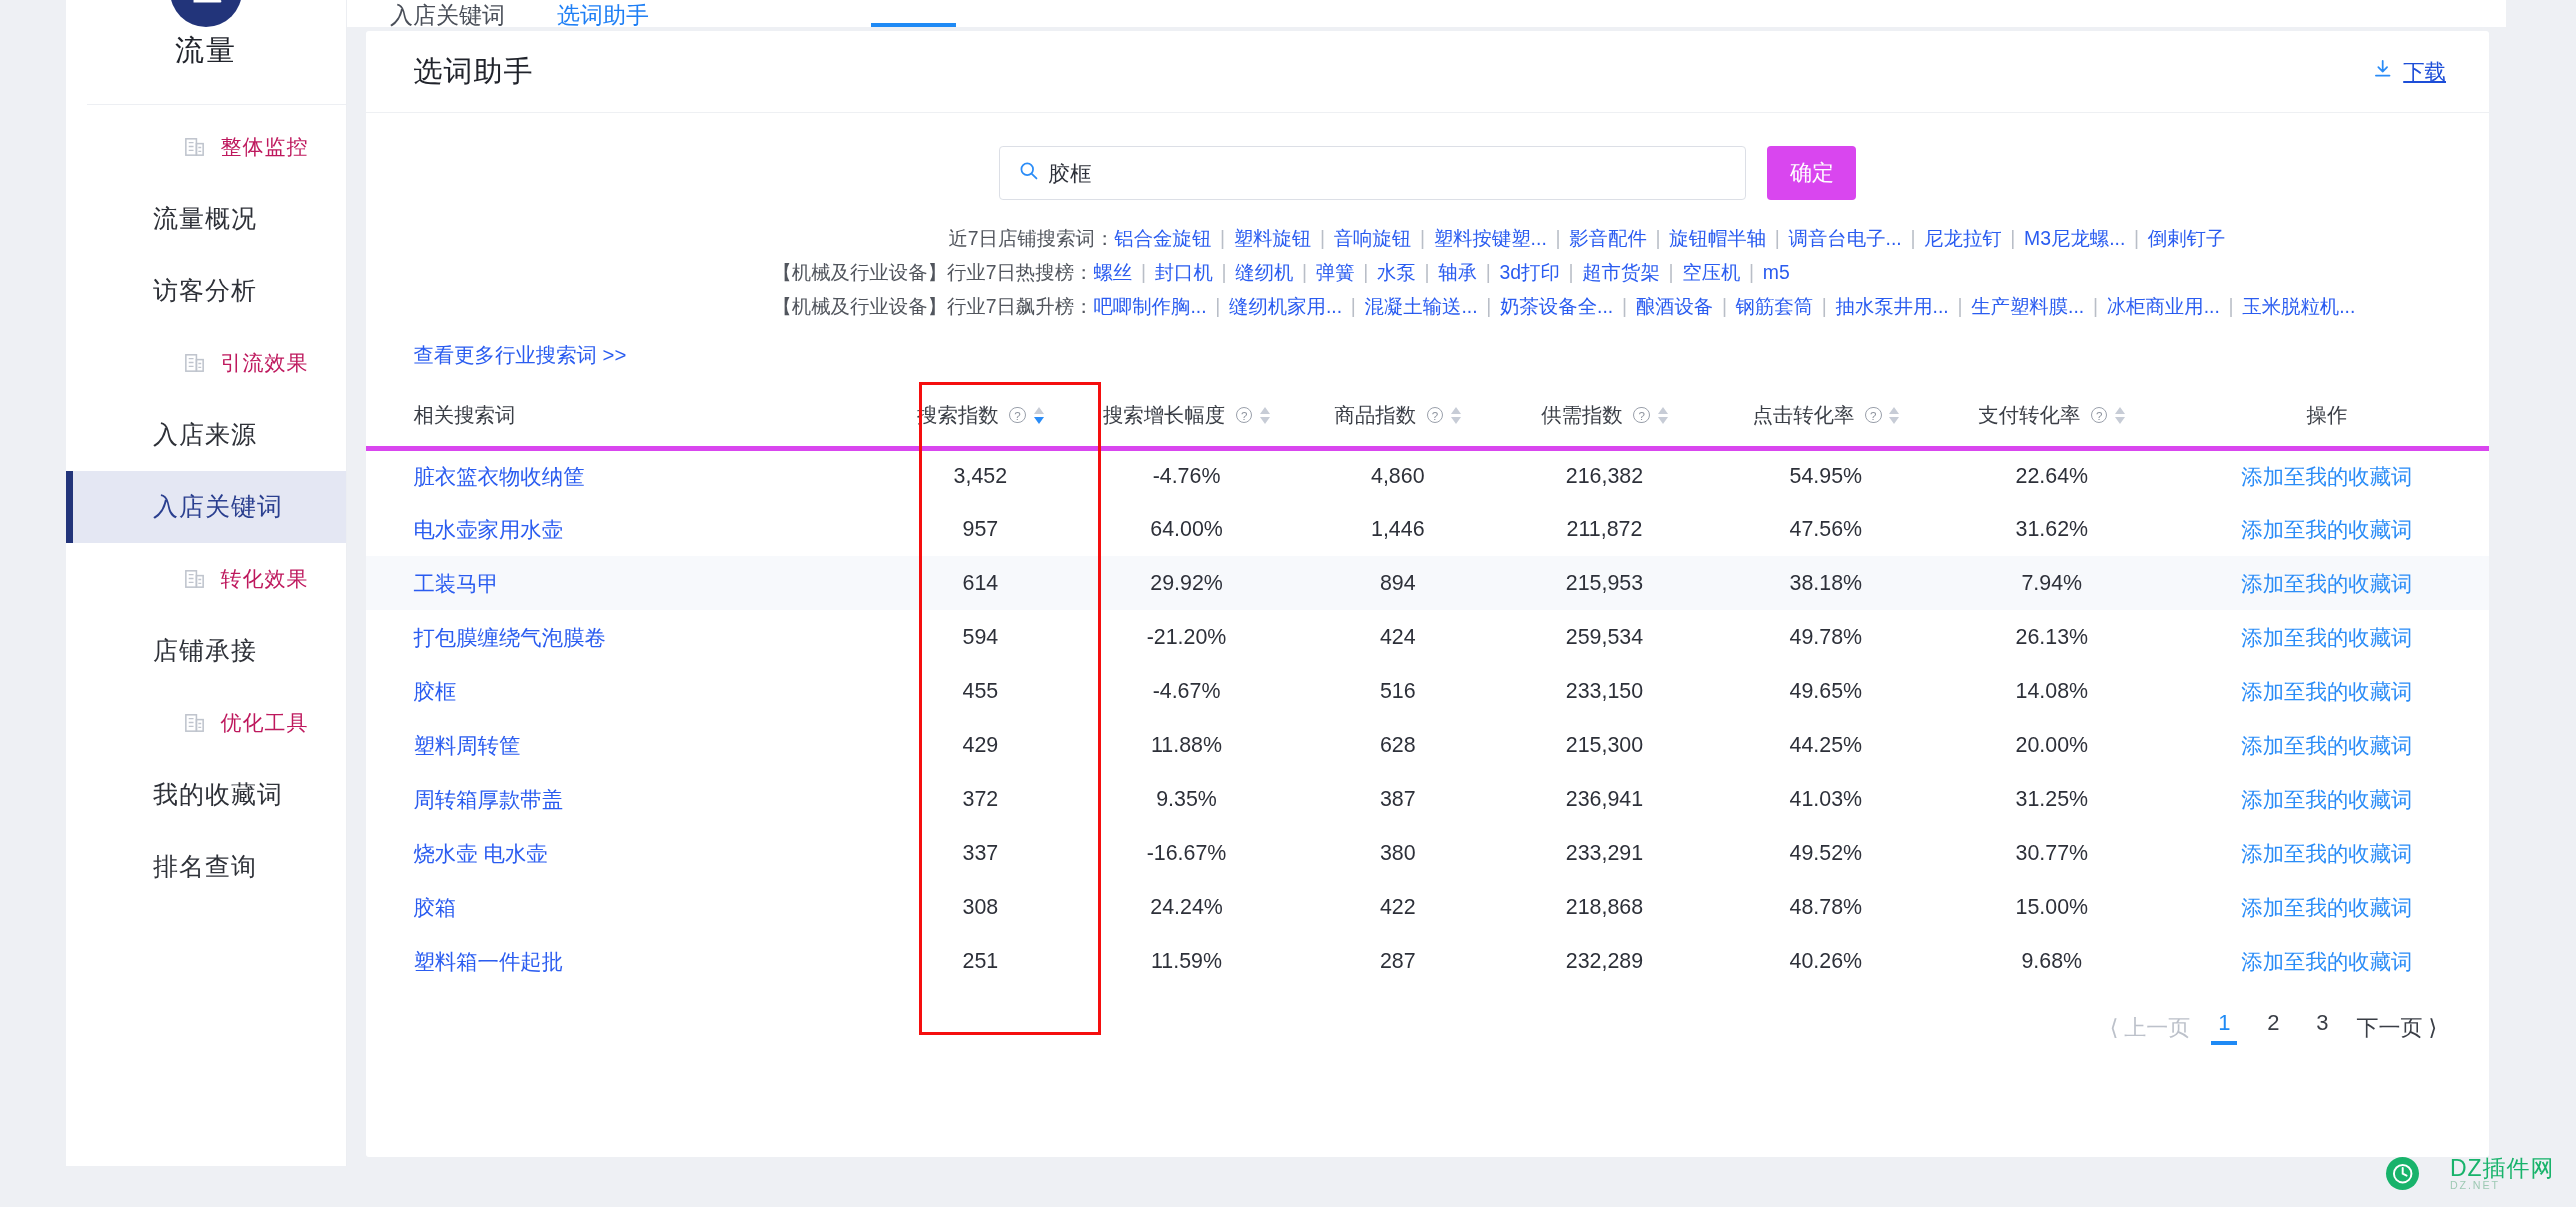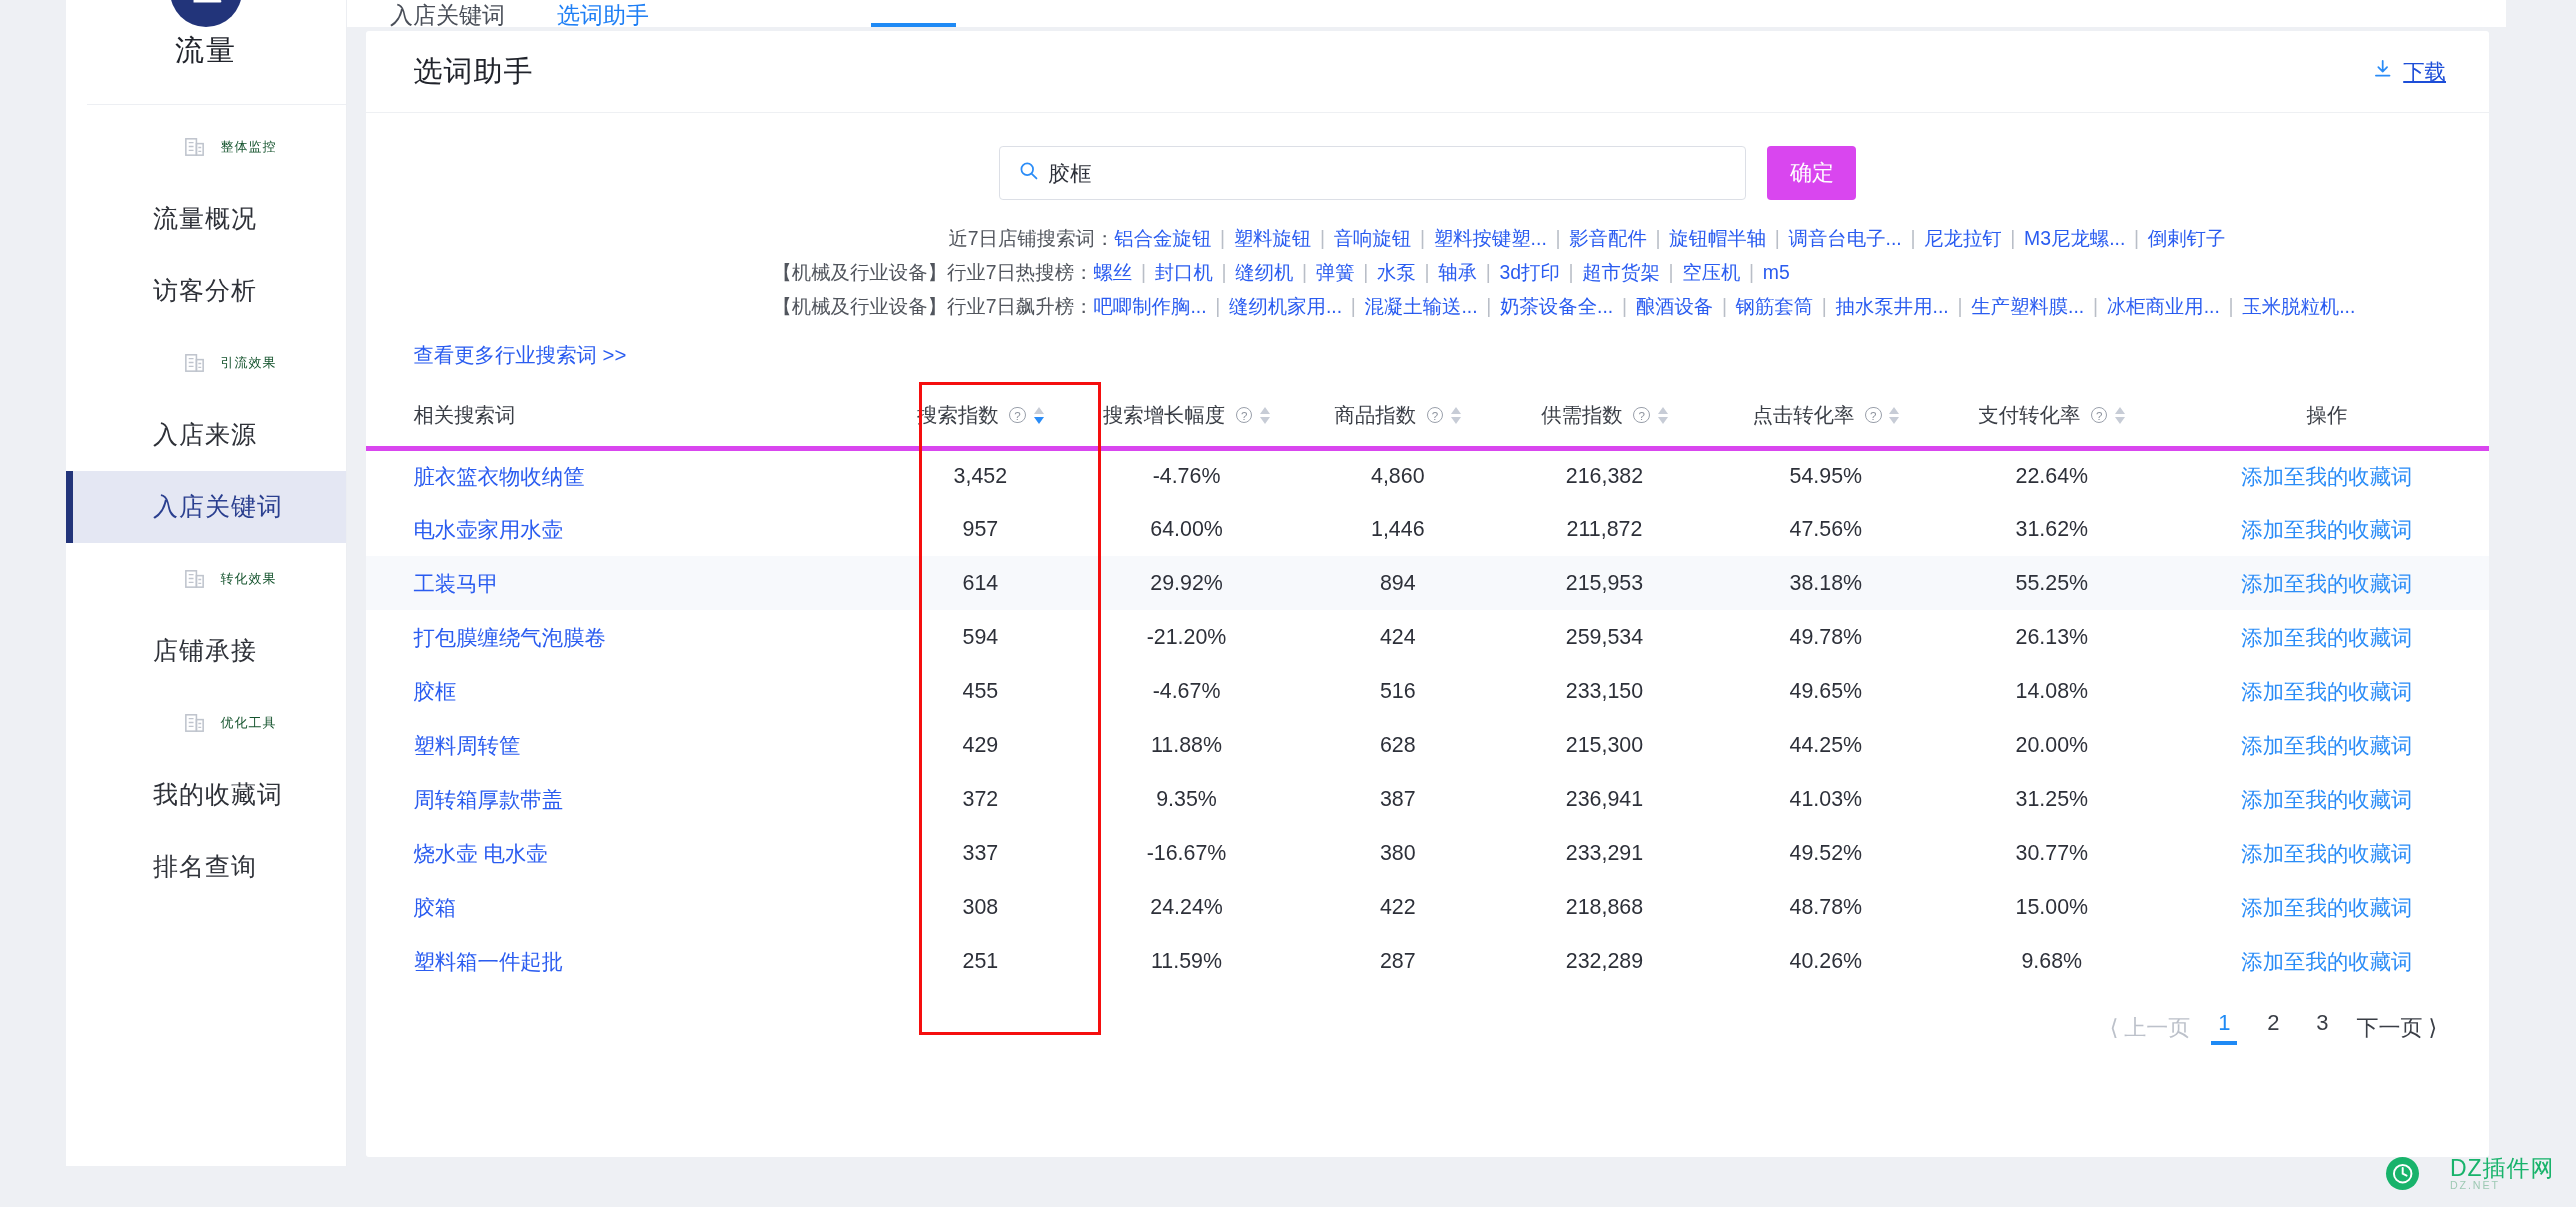--- a/index.html
+++ b/index.html
@@ -26,21 +26,21 @@
   .brand-logo svg { width: 39px; height: 39px; }
   .brand-title { position:absolute; top:31px; left:0; width:100%; text-align:center;
     font-size: 29px; color:#20232b; letter-spacing:1.9px; }
   .brand-sep { position:absolute; bottom:0; left:21.4px; right:0; height:1px; background:#edeff3; }
 
   .nav { padding-top: 5.8px; }
   .nav-item { height: 72px; display:flex; align-items:center; position:relative; }
   .nav-item.group { padding-left: 116px; }
   .nav-item.leaf  { padding-left: 87px; }
   .nav-group-icon { width:25px; height:25px; margin-right:13.6px; flex:0 0 auto; }
-  .nav-group-label { font-size: 13px; color:#14532d; letter-spacing:1px; }
+  .nav-group-label { font-size: 21px; color:#be185d; letter-spacing:1px; }
   .nav-leaf-label  { font-size: 25px; color:#2e3138; letter-spacing:1px; }
   .nav-item.active { background:#e4e7f3; }
   .nav-item.active .nav-leaf-label { color:#2a3f8f; }
   .nav-item.active::before {
     content:""; position:absolute; left:0; top:0; bottom:0; width:6.8px; background:#22347a;
   }
 
   
   .main { position:absolute; left:347px; top:0; right:0; bottom:0; }
   .tabstrip { position:absolute; left:0; top:0; width:100%; height:27px; background:#fff; overflow:hidden; }
@@ -450,21 +450,21 @@
             <td>31.62%</td>
             <td class="act"><a>添加至我的收藏词</a></td>
           </tr>
           <tr class="alt">
             <td class="kwname"><a>工装马甲</a></td>
             <td>614</td>
             <td>29.92%</td>
             <td>894</td>
             <td>215,953</td>
             <td>38.18%</td>
-            <td>55.25%</td>
+            <td>7.94%</td>
             <td class="act"><a>添加至我的收藏词</a></td>
           </tr>
           <tr>
             <td class="kwname"><a>打包膜缠绕气泡膜卷</a></td>
             <td>594</td>
             <td>-21.20%</td>
             <td>424</td>
             <td>259,534</td>
             <td>49.78%</td>
             <td>26.13%</td>

